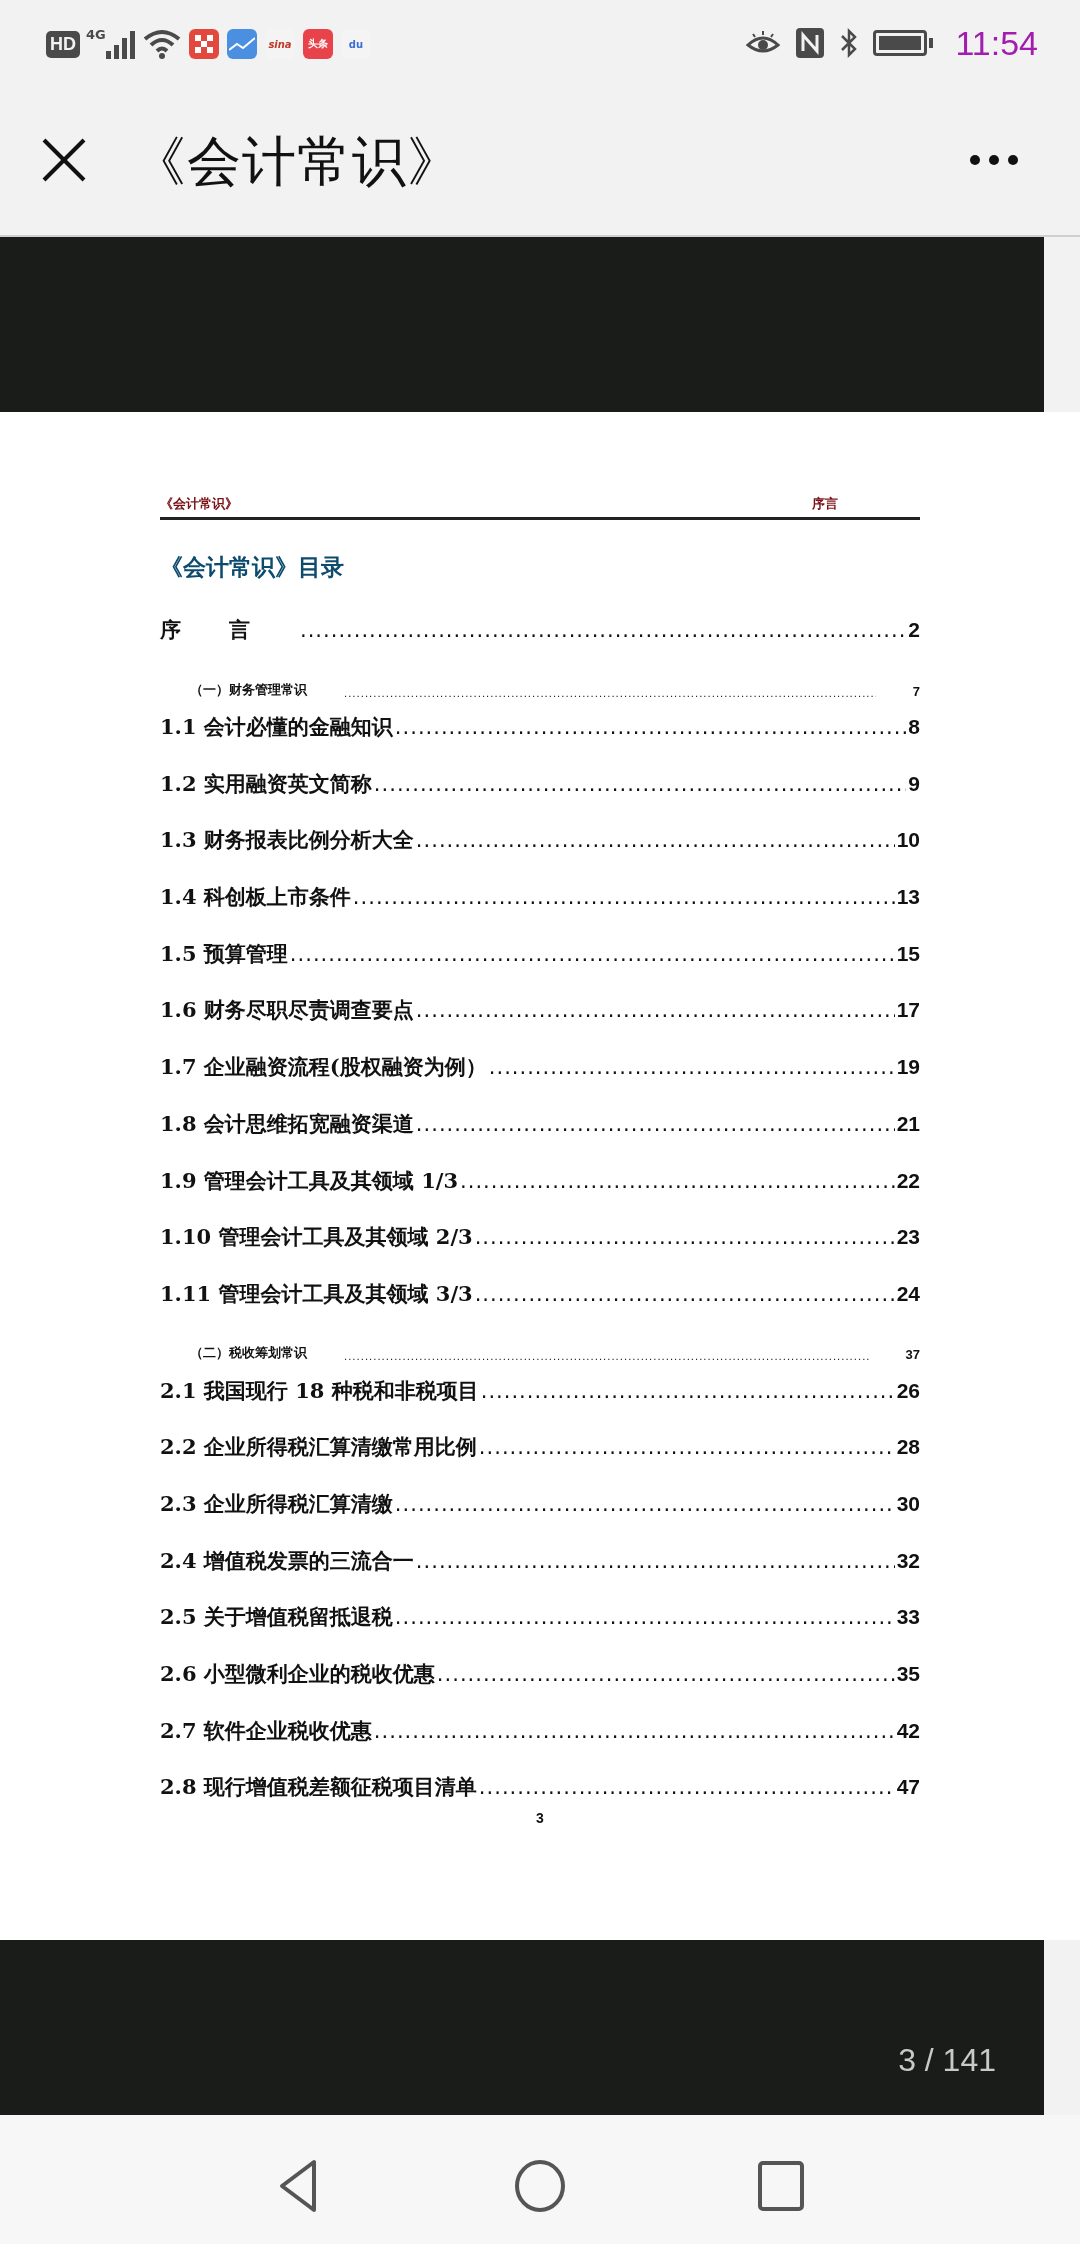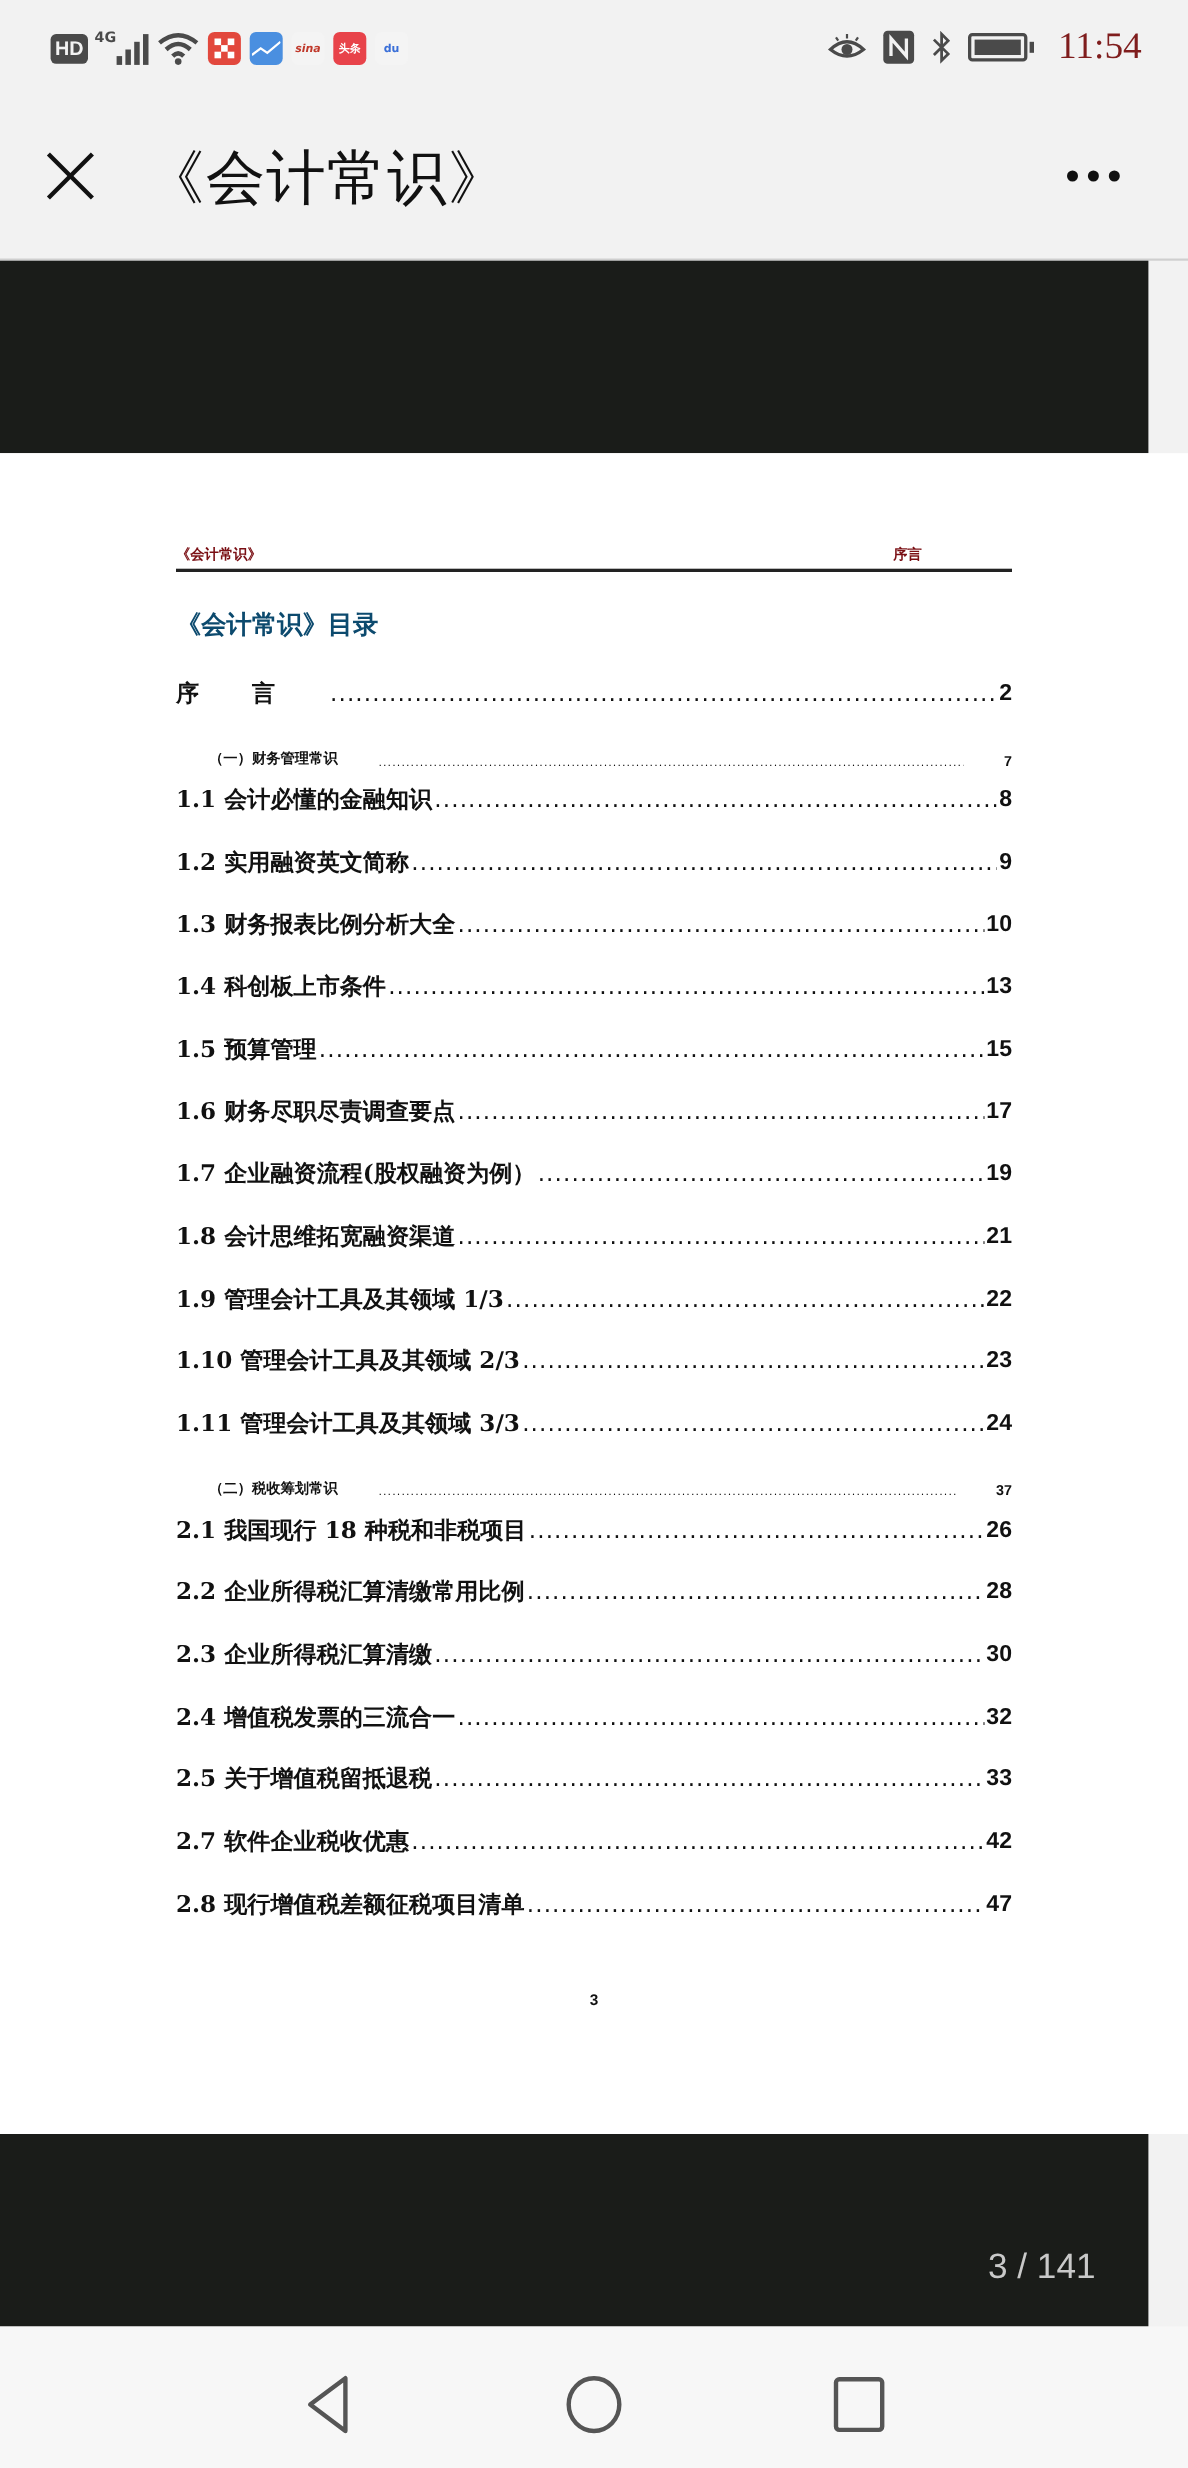--- a/index.html
+++ b/index.html
@@ -8,21 +8,21 @@
 
   .status-bar { position: absolute; left: 0; top: 0; width: 1080px; height: 88px; background: #f2f2f2; }
   .sb-left { position: absolute; left: 46px; top: 24px; display: flex; align-items: center; gap: 8px; height: 40px; }
   .sb-hd { background: #4a4a4a; color: #f2f2f2; font-weight: bold; font-size: 18px; border-radius: 5px; padding: 3px 4px; font-family: "Liberation Sans", sans-serif; }
   .sb-4g { display: flex; align-items: flex-end; gap: 3px; height: 30px; position: relative; }
   .sb-4g-label { font-size: 13px; font-weight: bold; color: #4a4a4a; position: absolute; top: -2px; left: -2px; }
   .bar { width: 5px; background: #4a4a4a; }
   .sb-wifi { width: 38px; height: 30px; }
   .app-icon { width: 30px; height: 30px; border-radius: 6px; display: flex; align-items: center; justify-content: center; font-size: 10px; font-weight: bold; color: #fff; }
   .sb-right { position: absolute; right: 42px; top: 20px; display: flex; align-items: center; gap: 14px; height: 46px; }
-  .sb-time { font-family: Liberation Serif, serif; font-size: 34px; color: #7f1d1d; margin-left: 14px; }
+  .sb-time { font-family: Liberation Sans, sans-serif; font-size: 34px; color: #a21caf; margin-left: 14px; }
   .battery { width: 54px; height: 26px; border: 3px solid #4a4a4a; border-radius: 4px; position: relative; padding: 3px; }
   .battery-fill { width: 100%; height: 100%; background: #4a4a4a; }
   .battery::after { content: ""; position: absolute; right: -9px; top: 5px; width: 4px; height: 10px; background: #4a4a4a; }
 
   .header { position: absolute; left: 0; top: 88px; width: 1080px; height: 149px; background: #f2f2f2; border-bottom: 2px solid #cfcfcf; }
   .close-btn { position: absolute; left: 34px; top: 42px; width: 60px; height: 60px; display: flex; align-items: center; justify-content: center; cursor: pointer; }
   .header-title { position: absolute; left: 132px; top: 38px; font-size: 54px; color: #111; letter-spacing: 1px; }
   .more-btn { position: absolute; right: 46px; top: 42px; width: 80px; height: 60px; display: flex; align-items: center; justify-content: center; gap: 9px; cursor: pointer; }
   .more-btn span { width: 10px; height: 10px; background: #111; border-radius: 50%; display: block; }
 
@@ -226,20 +226,25 @@
         <span class="lbl">2.4 增值税发票的三流合一</span>
         <span class="dots"></span>
         <span class="pg">32</span>
       </div>
     <div class="toc-row main">
         <span class="lbl">2.5 关于增值税留抵退税</span>
         <span class="dots"></span>
         <span class="pg">33</span>
       </div>
     <div class="toc-row main">
+        <span class="lbl">2.6 小型微利企业的税收优惠</span>
+        <span class="dots"></span>
+        <span class="pg">35</span>
+      </div>
+    <div class="toc-row main">
         <span class="lbl">2.7 软件企业税收优惠</span>
         <span class="dots"></span>
         <span class="pg">42</span>
       </div>
     <div class="toc-row main">
         <span class="lbl">2.8 现行增值税差额征税项目清单</span>
         <span class="dots"></span>
         <span class="pg">47</span>
       </div>
   </div>

